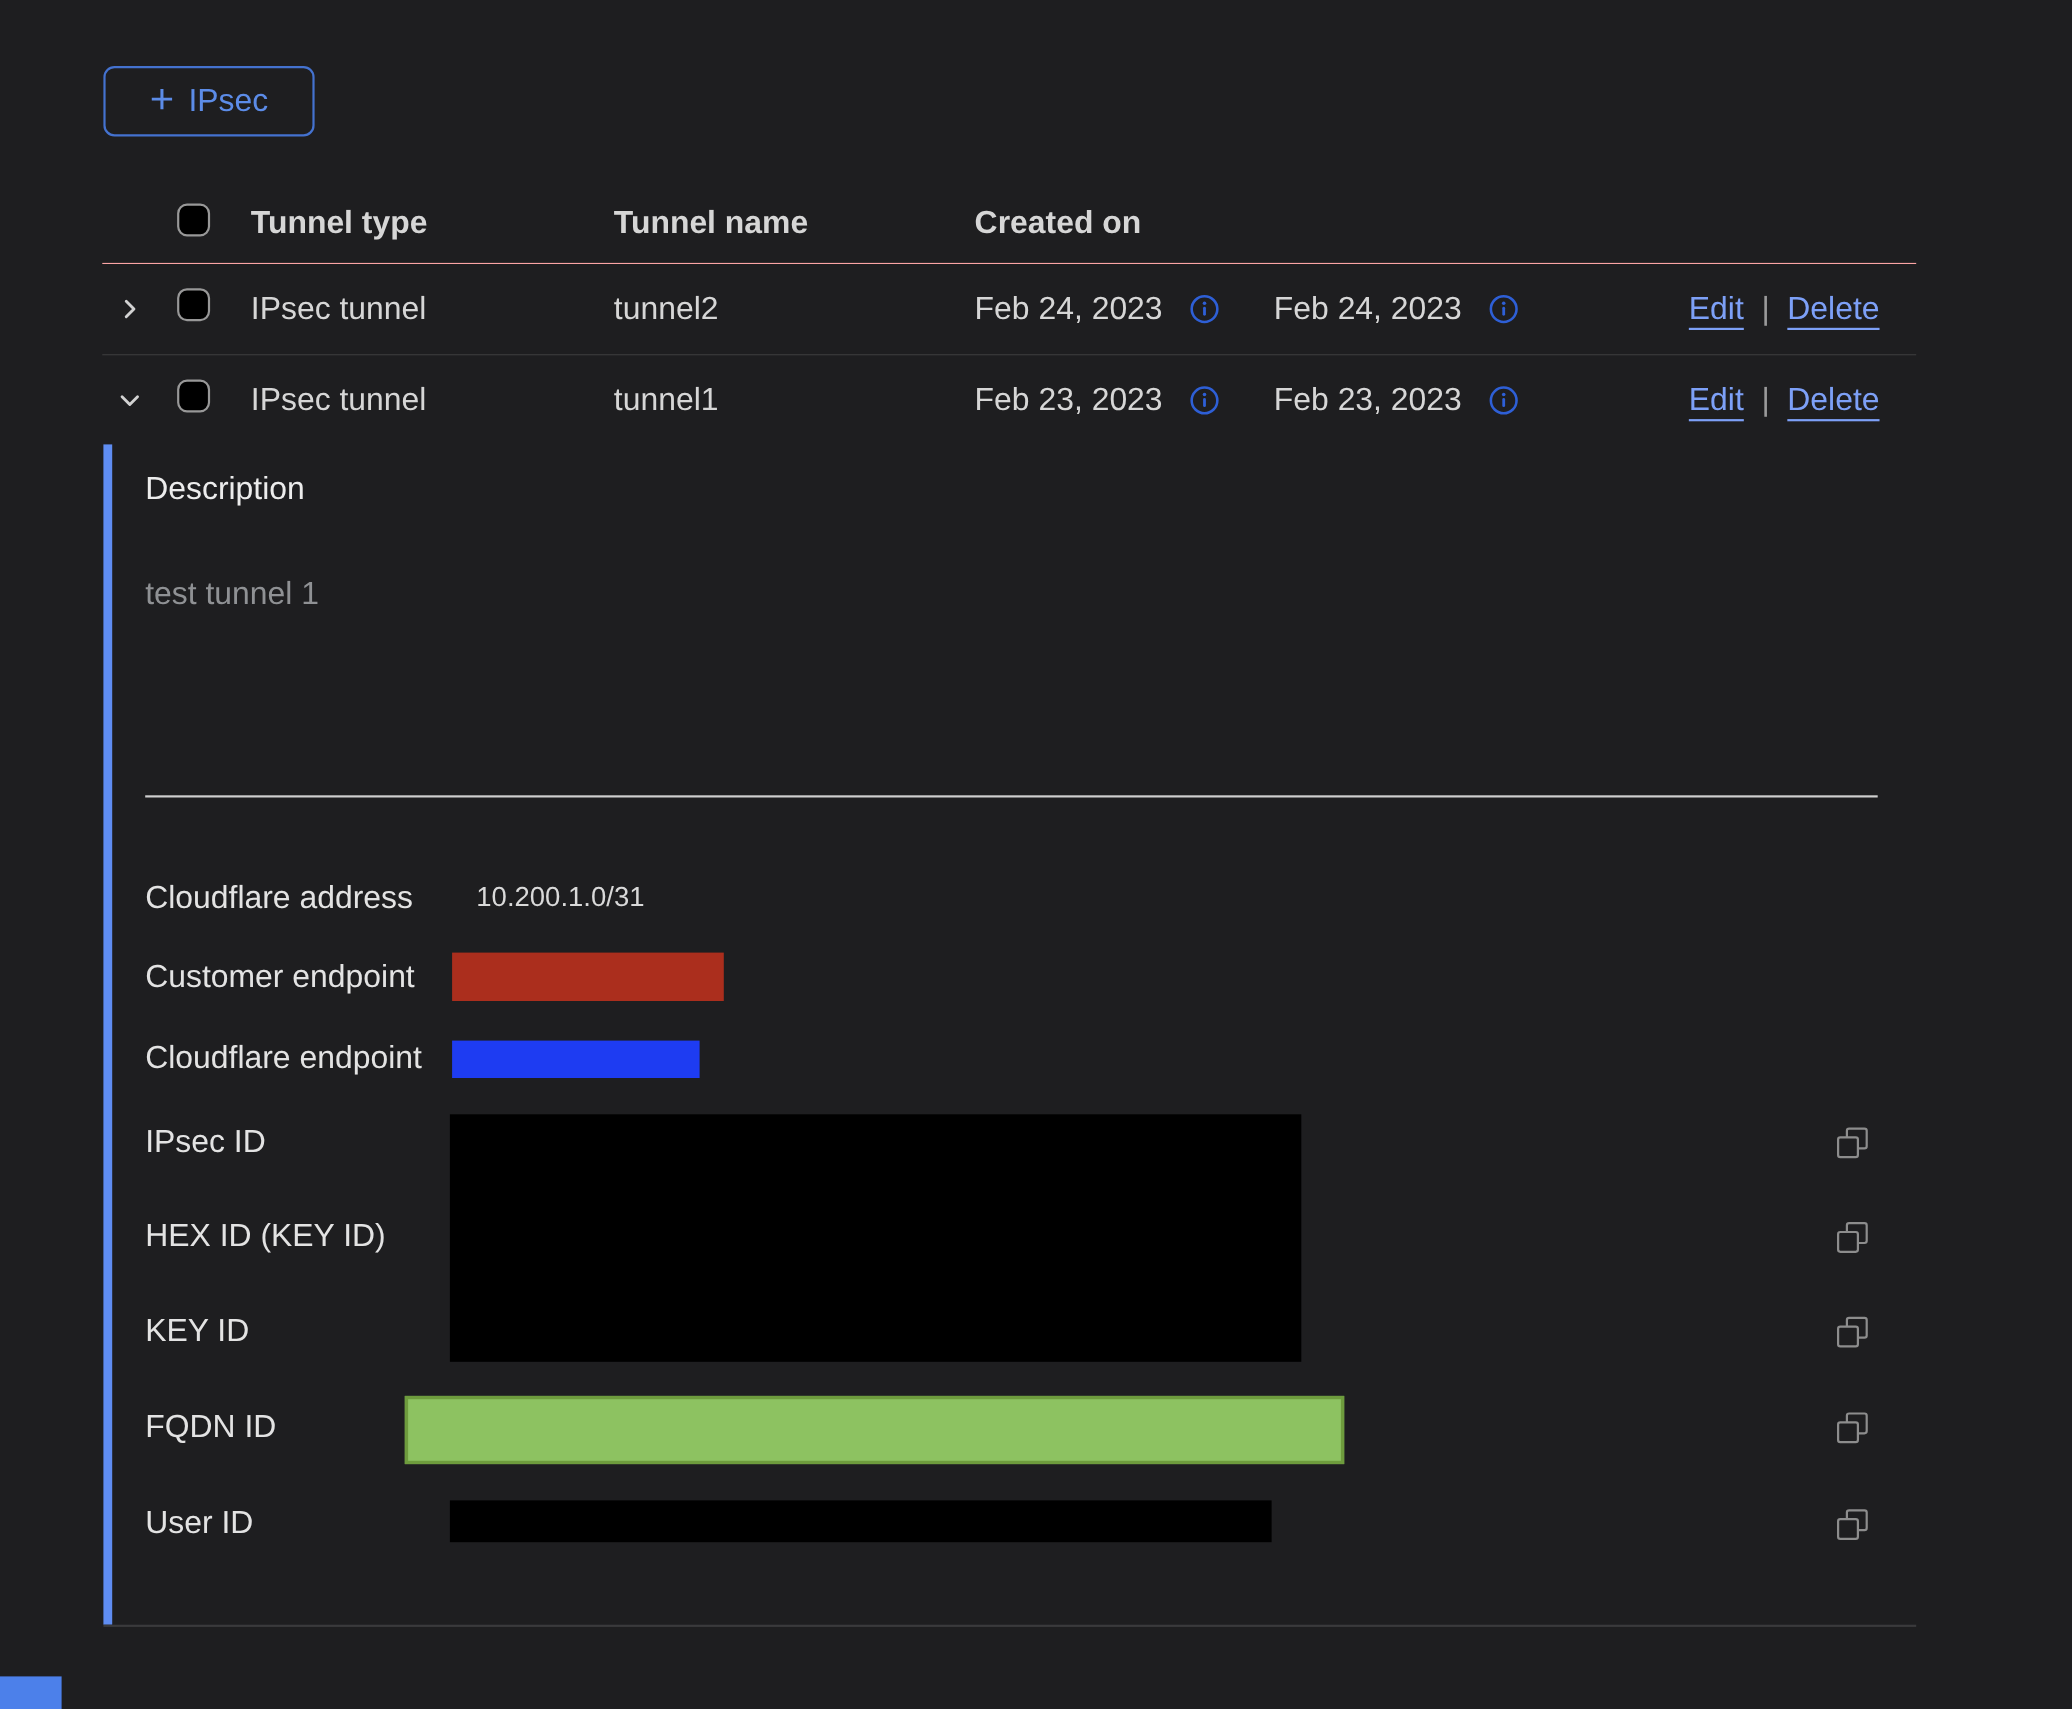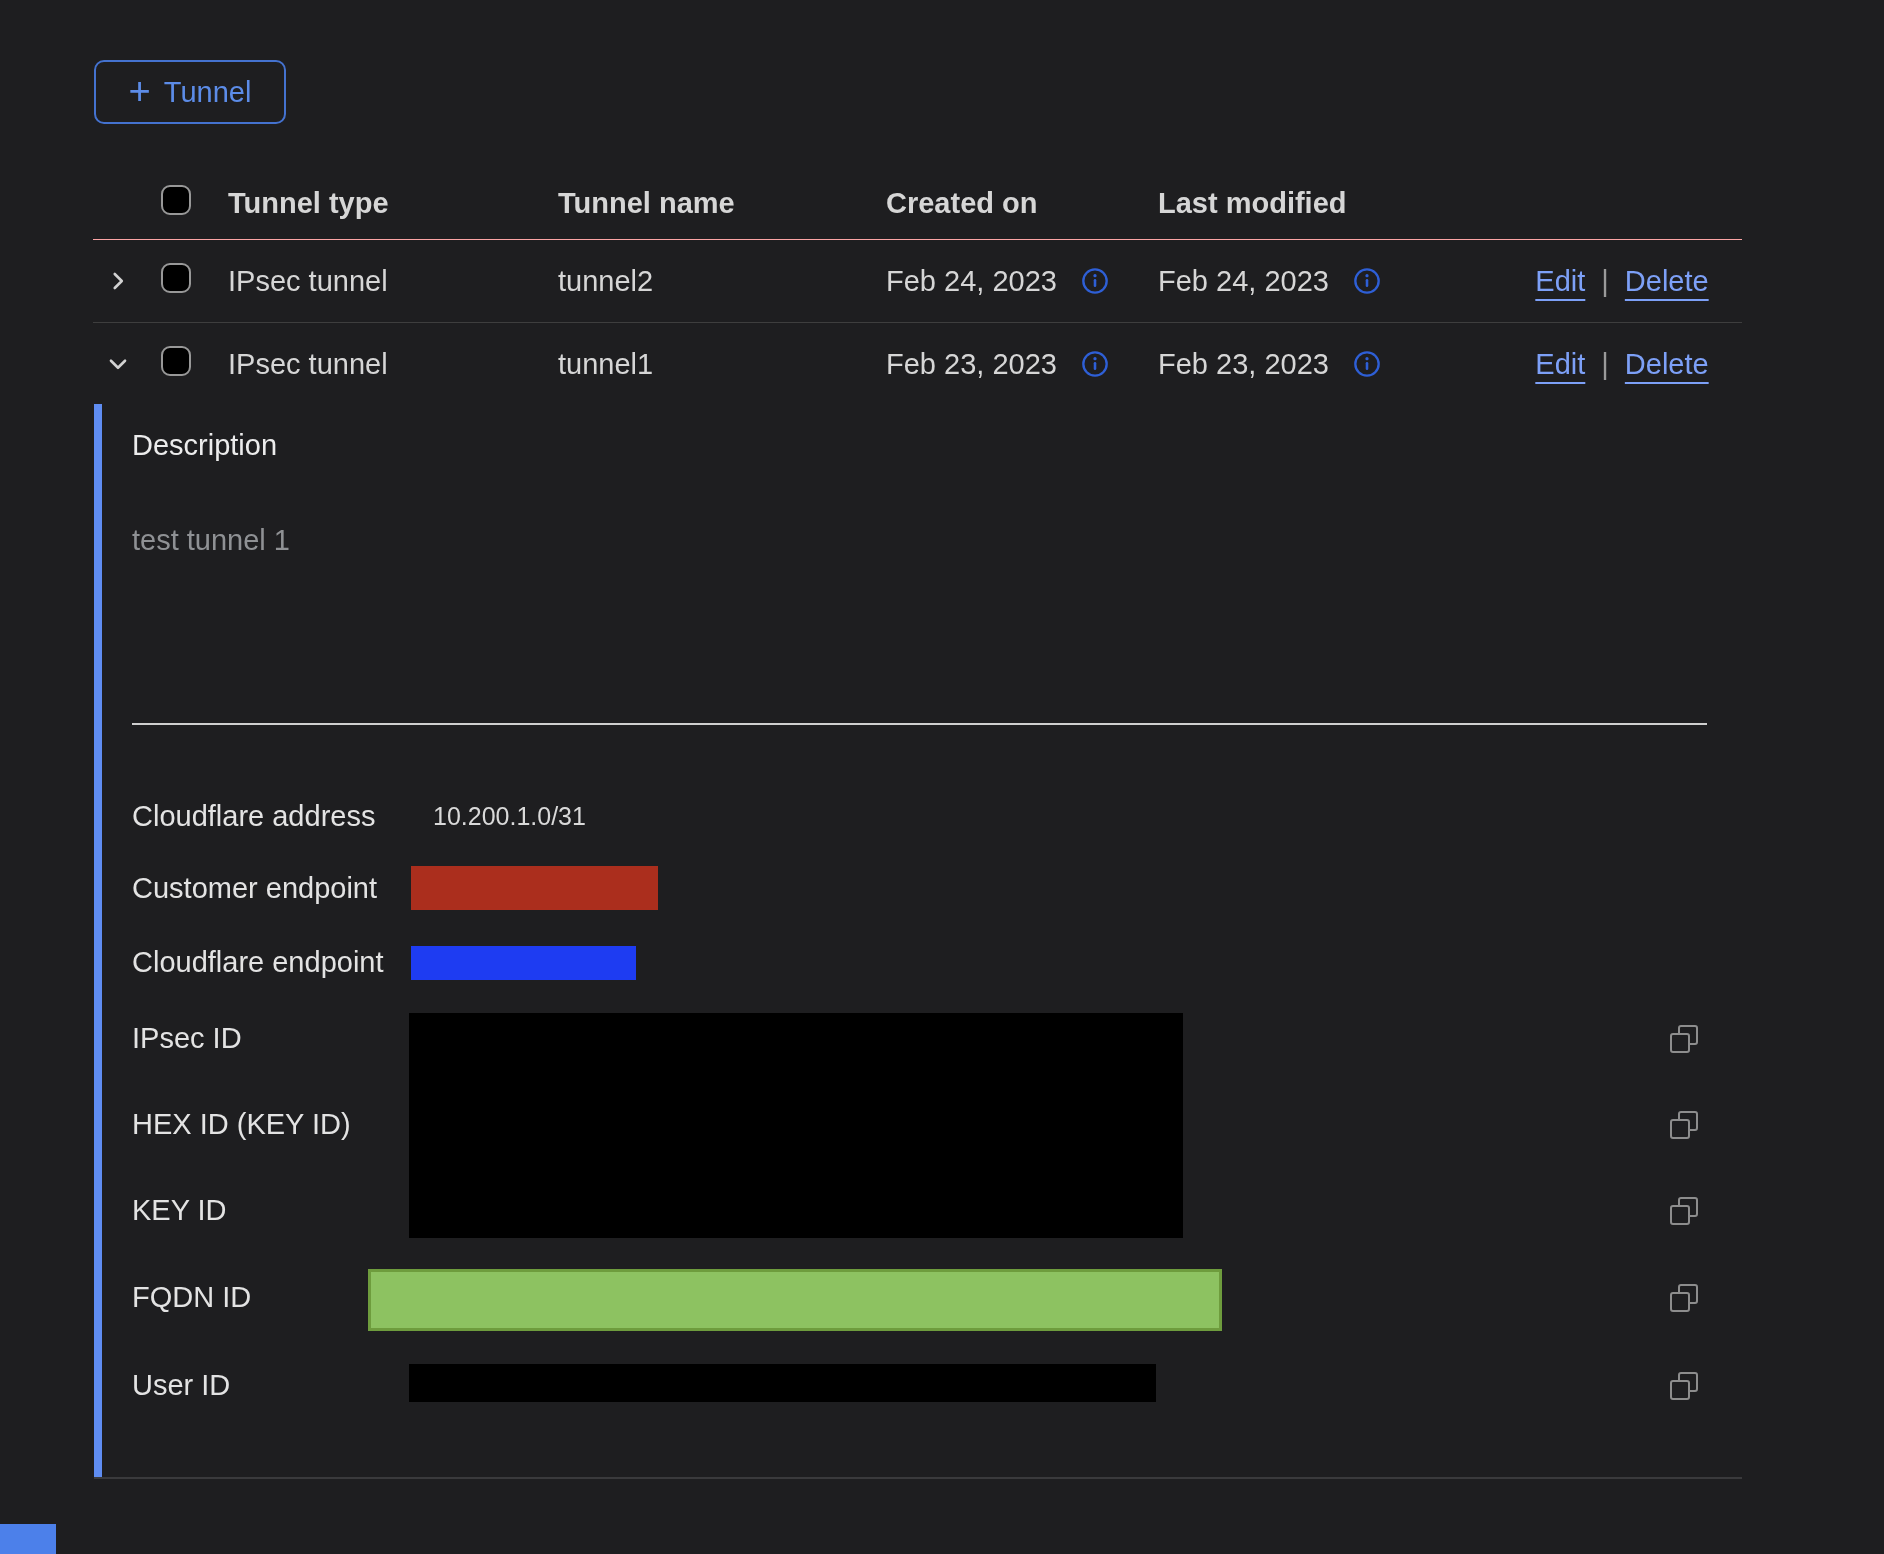--- a/index.html
+++ b/index.html
@@ -79,34 +79,33 @@
   .partial-blue{position:absolute;left:0;top:1524px;width:56px;height:30px;background:#4c80ea;}
   svg{display:block;}
 </style>
 </head>
 <body>
 
 <div class="screen">
 
   <button class="create-btn">
     <span class="plus-glyph">+</span>
-    <span>Tunnel</span>
+    <span>IPsec</span>
   </button>
 
   <div class="table">
 
     <div class="grid-row thead">
       <div class="cell chev-cell"></div>
       <div class="cell">
         <span class="checkbox"></span>
       </div>
       <div class="cell th">Tunnel type</div>
       <div class="cell th">Tunnel name</div>
       <div class="cell th">Created on</div>
-      <div class="cell th">Last modified</div>
       <div class="cell"></div>
     </div>
 
     <div class="grid-row trow row-0">
       <div class="cell chev-cell">
         <svg width="26" height="26" viewBox="0 0 24 24">
           <path d="M9 5.5 L15.5 12 L9 18.5" fill="none" stroke="#d2d2d2" stroke-width="2.4" stroke-linecap="round" stroke-linejoin="round"></path>
         </svg>
       </div>
       <div class="cell">

